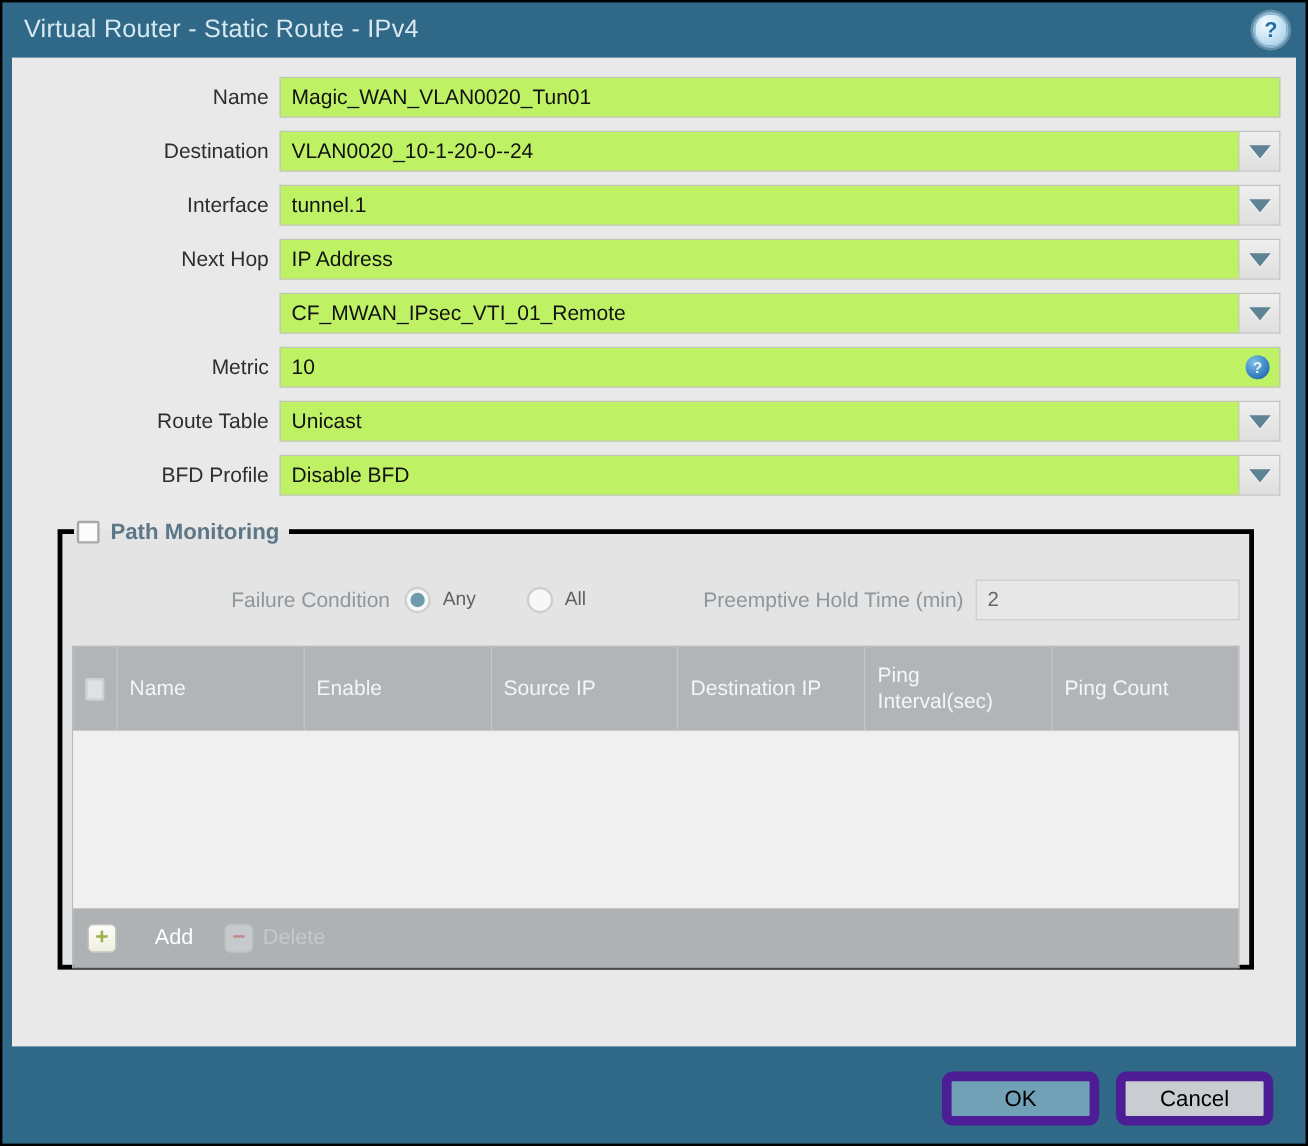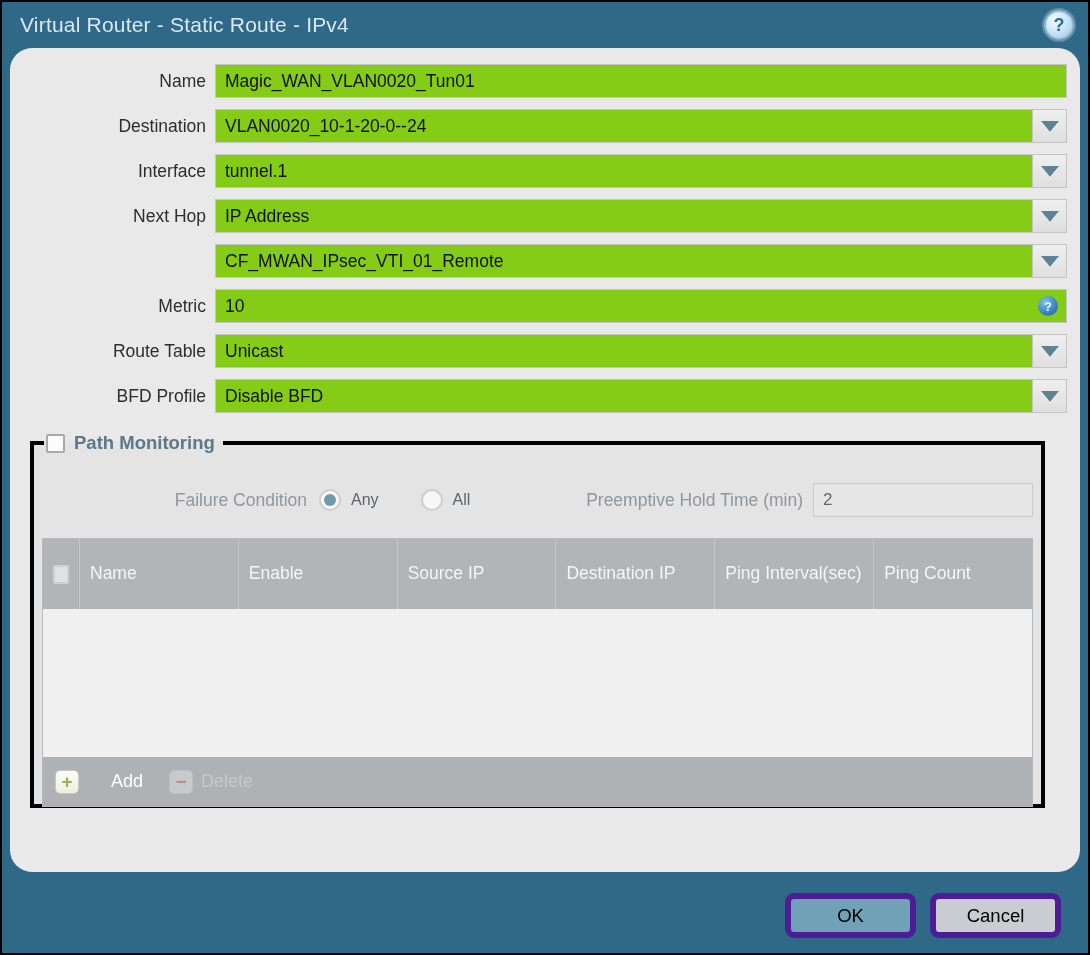--- a/index.html
+++ b/index.html
@@ -33,40 +33,39 @@
     display:flex; align-items:center; justify-content:center;
     color:#1F6EA5; font-size:18px; font-weight:bold;
     cursor:pointer;
   }
 
   
   .content {
     margin:0 8px;
     background:#E9E9E9;
     flex:1 1 auto;
-    padding:16px 13px 0 0;
+    padding:16px 13px 0 18px;
     overflow:hidden;
-    border-radius:22px;
   }
 
   .form-row {
     display:flex; align-items:center;
     margin:0 0 11px 0; height:34px;
   }
   .form-row .flabel {
     width:205px; flex:0 0 205px;
     text-align:right; padding-right:9px;
     font-size:17.5px; color:#2E2E2E;
   }
   .form-row .ctrl {
     flex:1 1 auto; display:flex; height:34px; position:relative;
   }
   .txt-input {
     flex:1 1 auto; height:34px; min-width:0;
-    border:1px solid #C4C4C4; background:#84cc16;
+    border:1px solid #C4C4C4; background:#bef264;
     font-family:"Liberation Sans", sans-serif;
     font-size:17.5px; color:#111; padding:0 30px 0 9px;
   }
   .txt-input.no-icon { padding-right:9px; }
   .txt-input::placeholder { color:#9AA5AD; opacity:1; }
   .dd-btn {
     flex:0 0 34px; width:34px; height:34px;
     background:linear-gradient(#EFEFEF,#DFDFDF);
     border:1px solid #C4C4C4; border-left:none;
     display:flex; align-items:center; justify-content:center;
@@ -176,21 +175,21 @@
   .del-label { color:#C3C8CB; font-size:18px; }
 
   
   .bottombar {
     flex:0 0 81px; height:81px;
     display:flex; align-items:center; justify-content:flex-end;
     gap:14px; padding:6px 27px 0 0;
   }
   .btn {
     width:131px; height:45px;
-    border-radius:9px; border:6px solid #4c1d95;
+    border-radius:9px; border:8px solid #4c1d95;
     font-family:"Liberation Sans", sans-serif;
     font-size:18.5px; color:#000;
     cursor:pointer;
   }
   .btn-ok { background:#70A1B6; }
   .btn-cancel { background:#C9CDD1; }
 </style>
 </head>
 <body>
 

